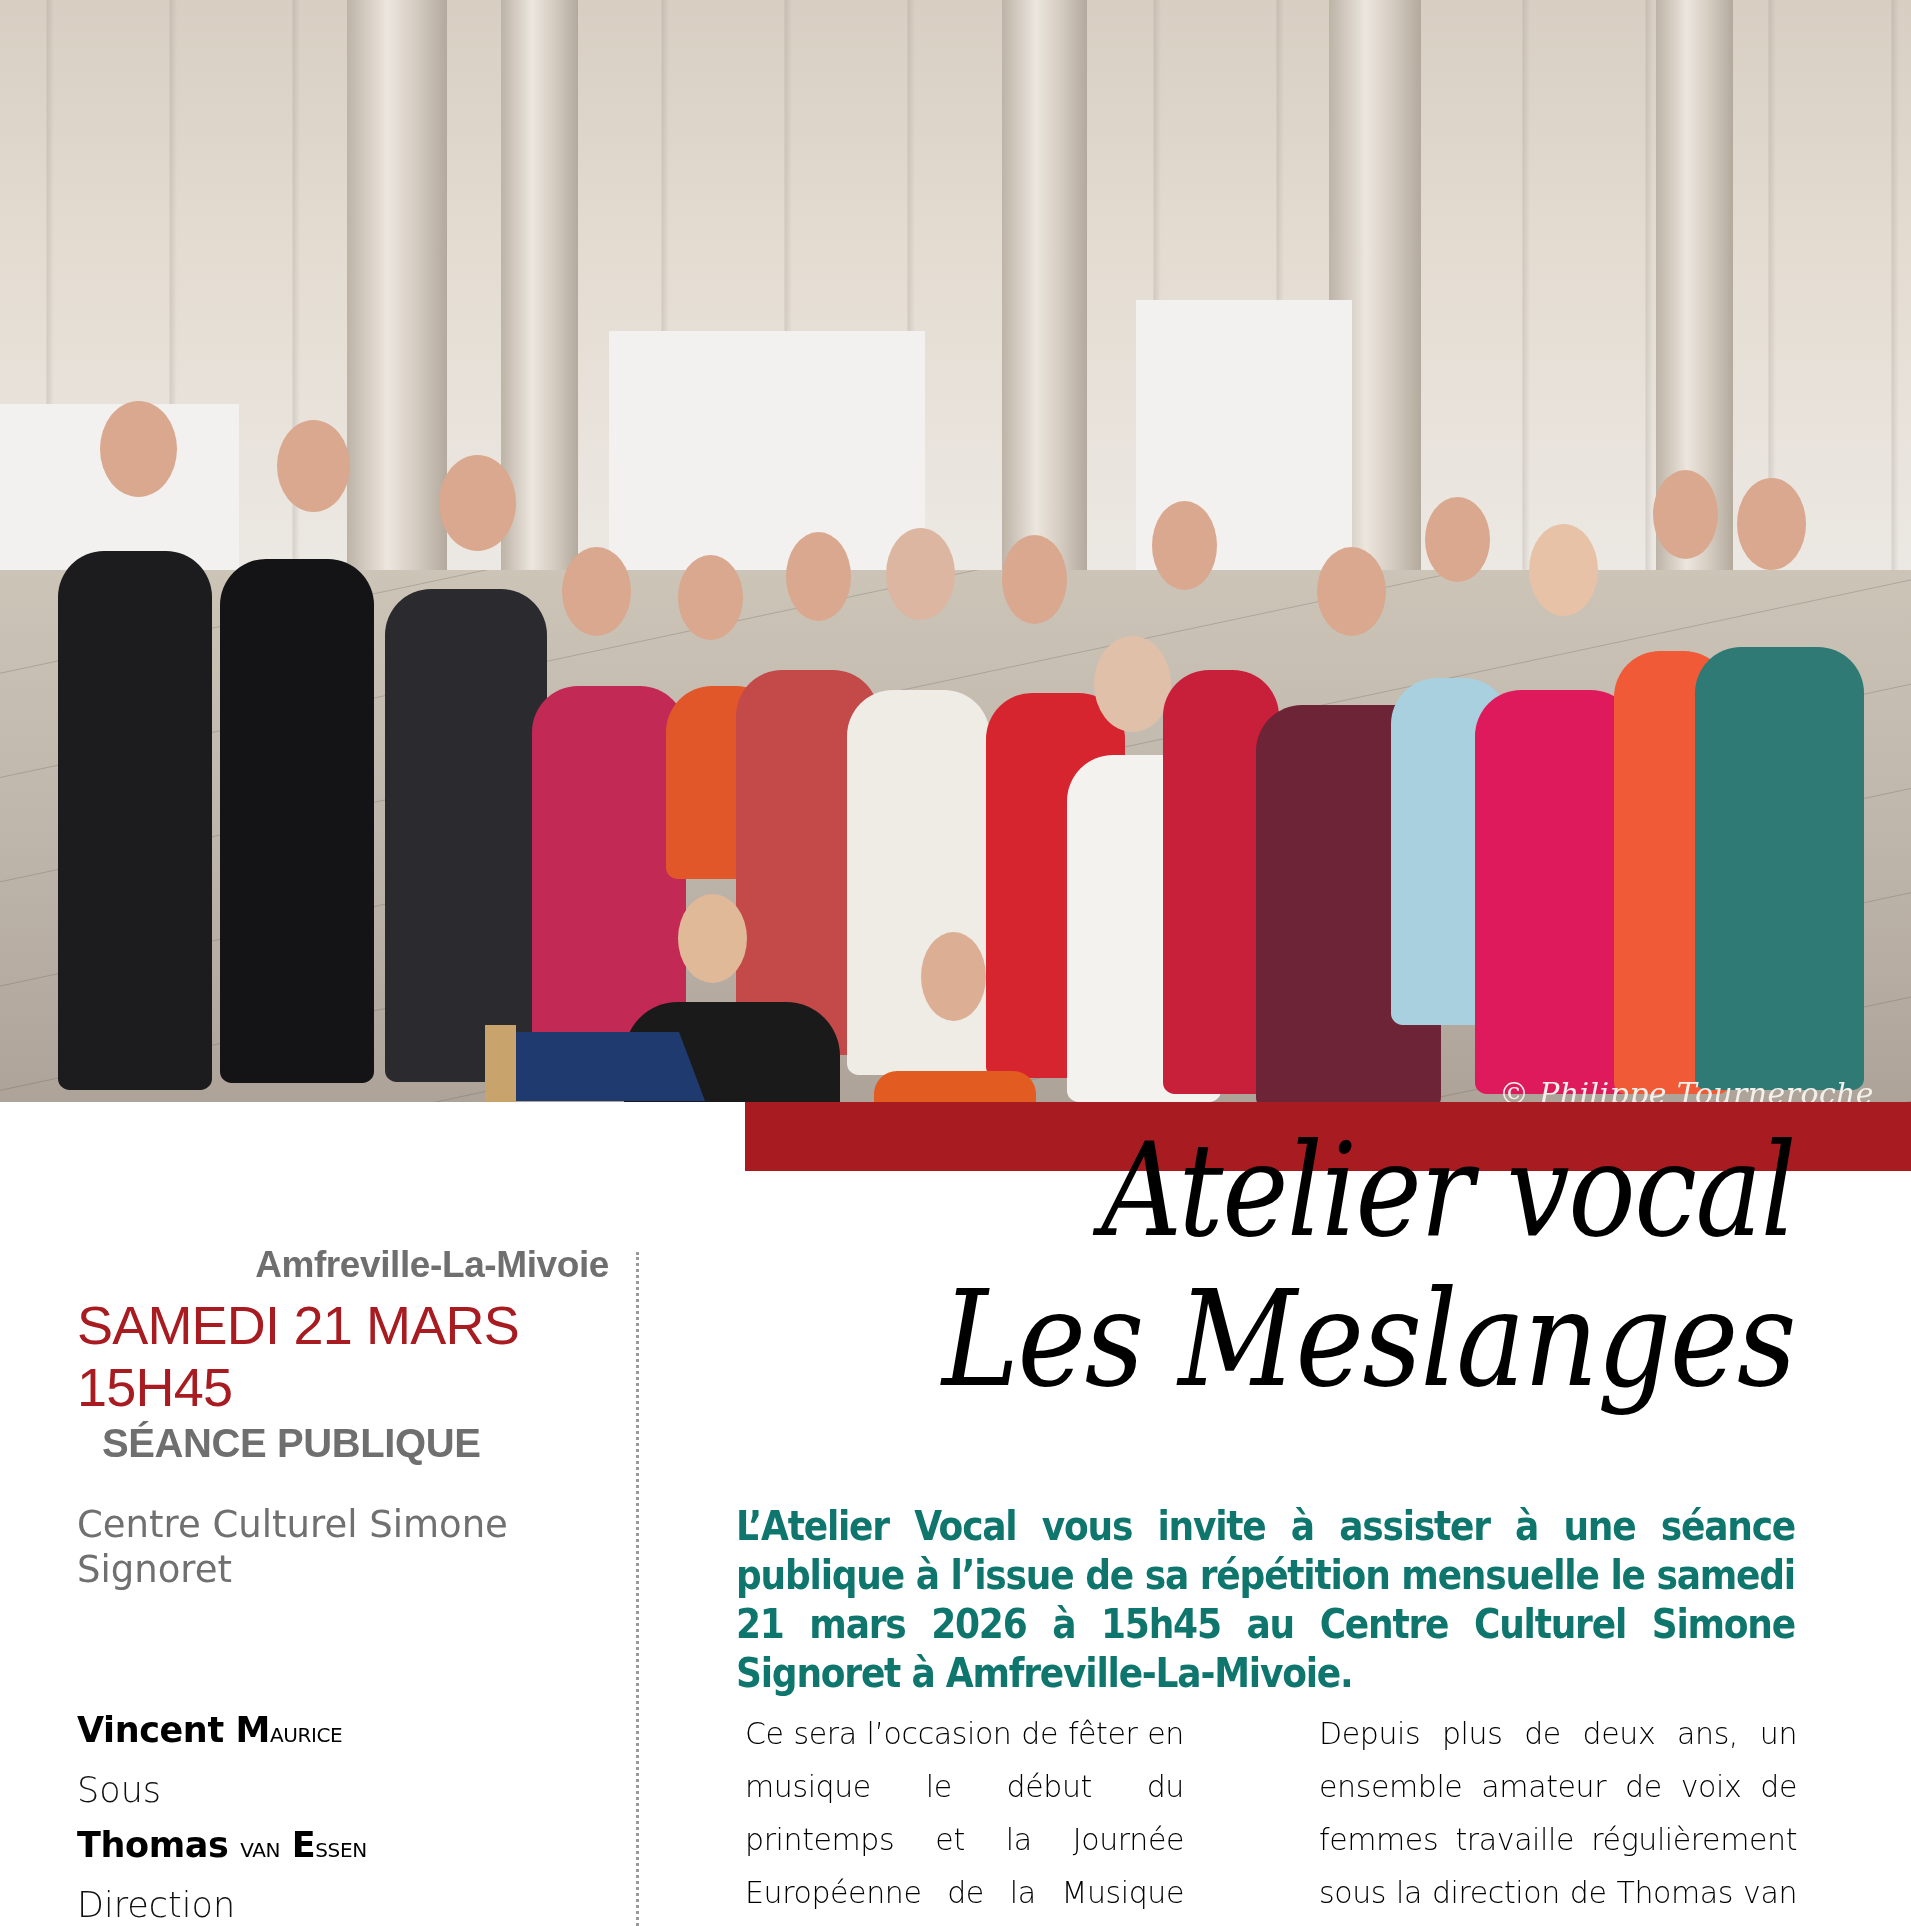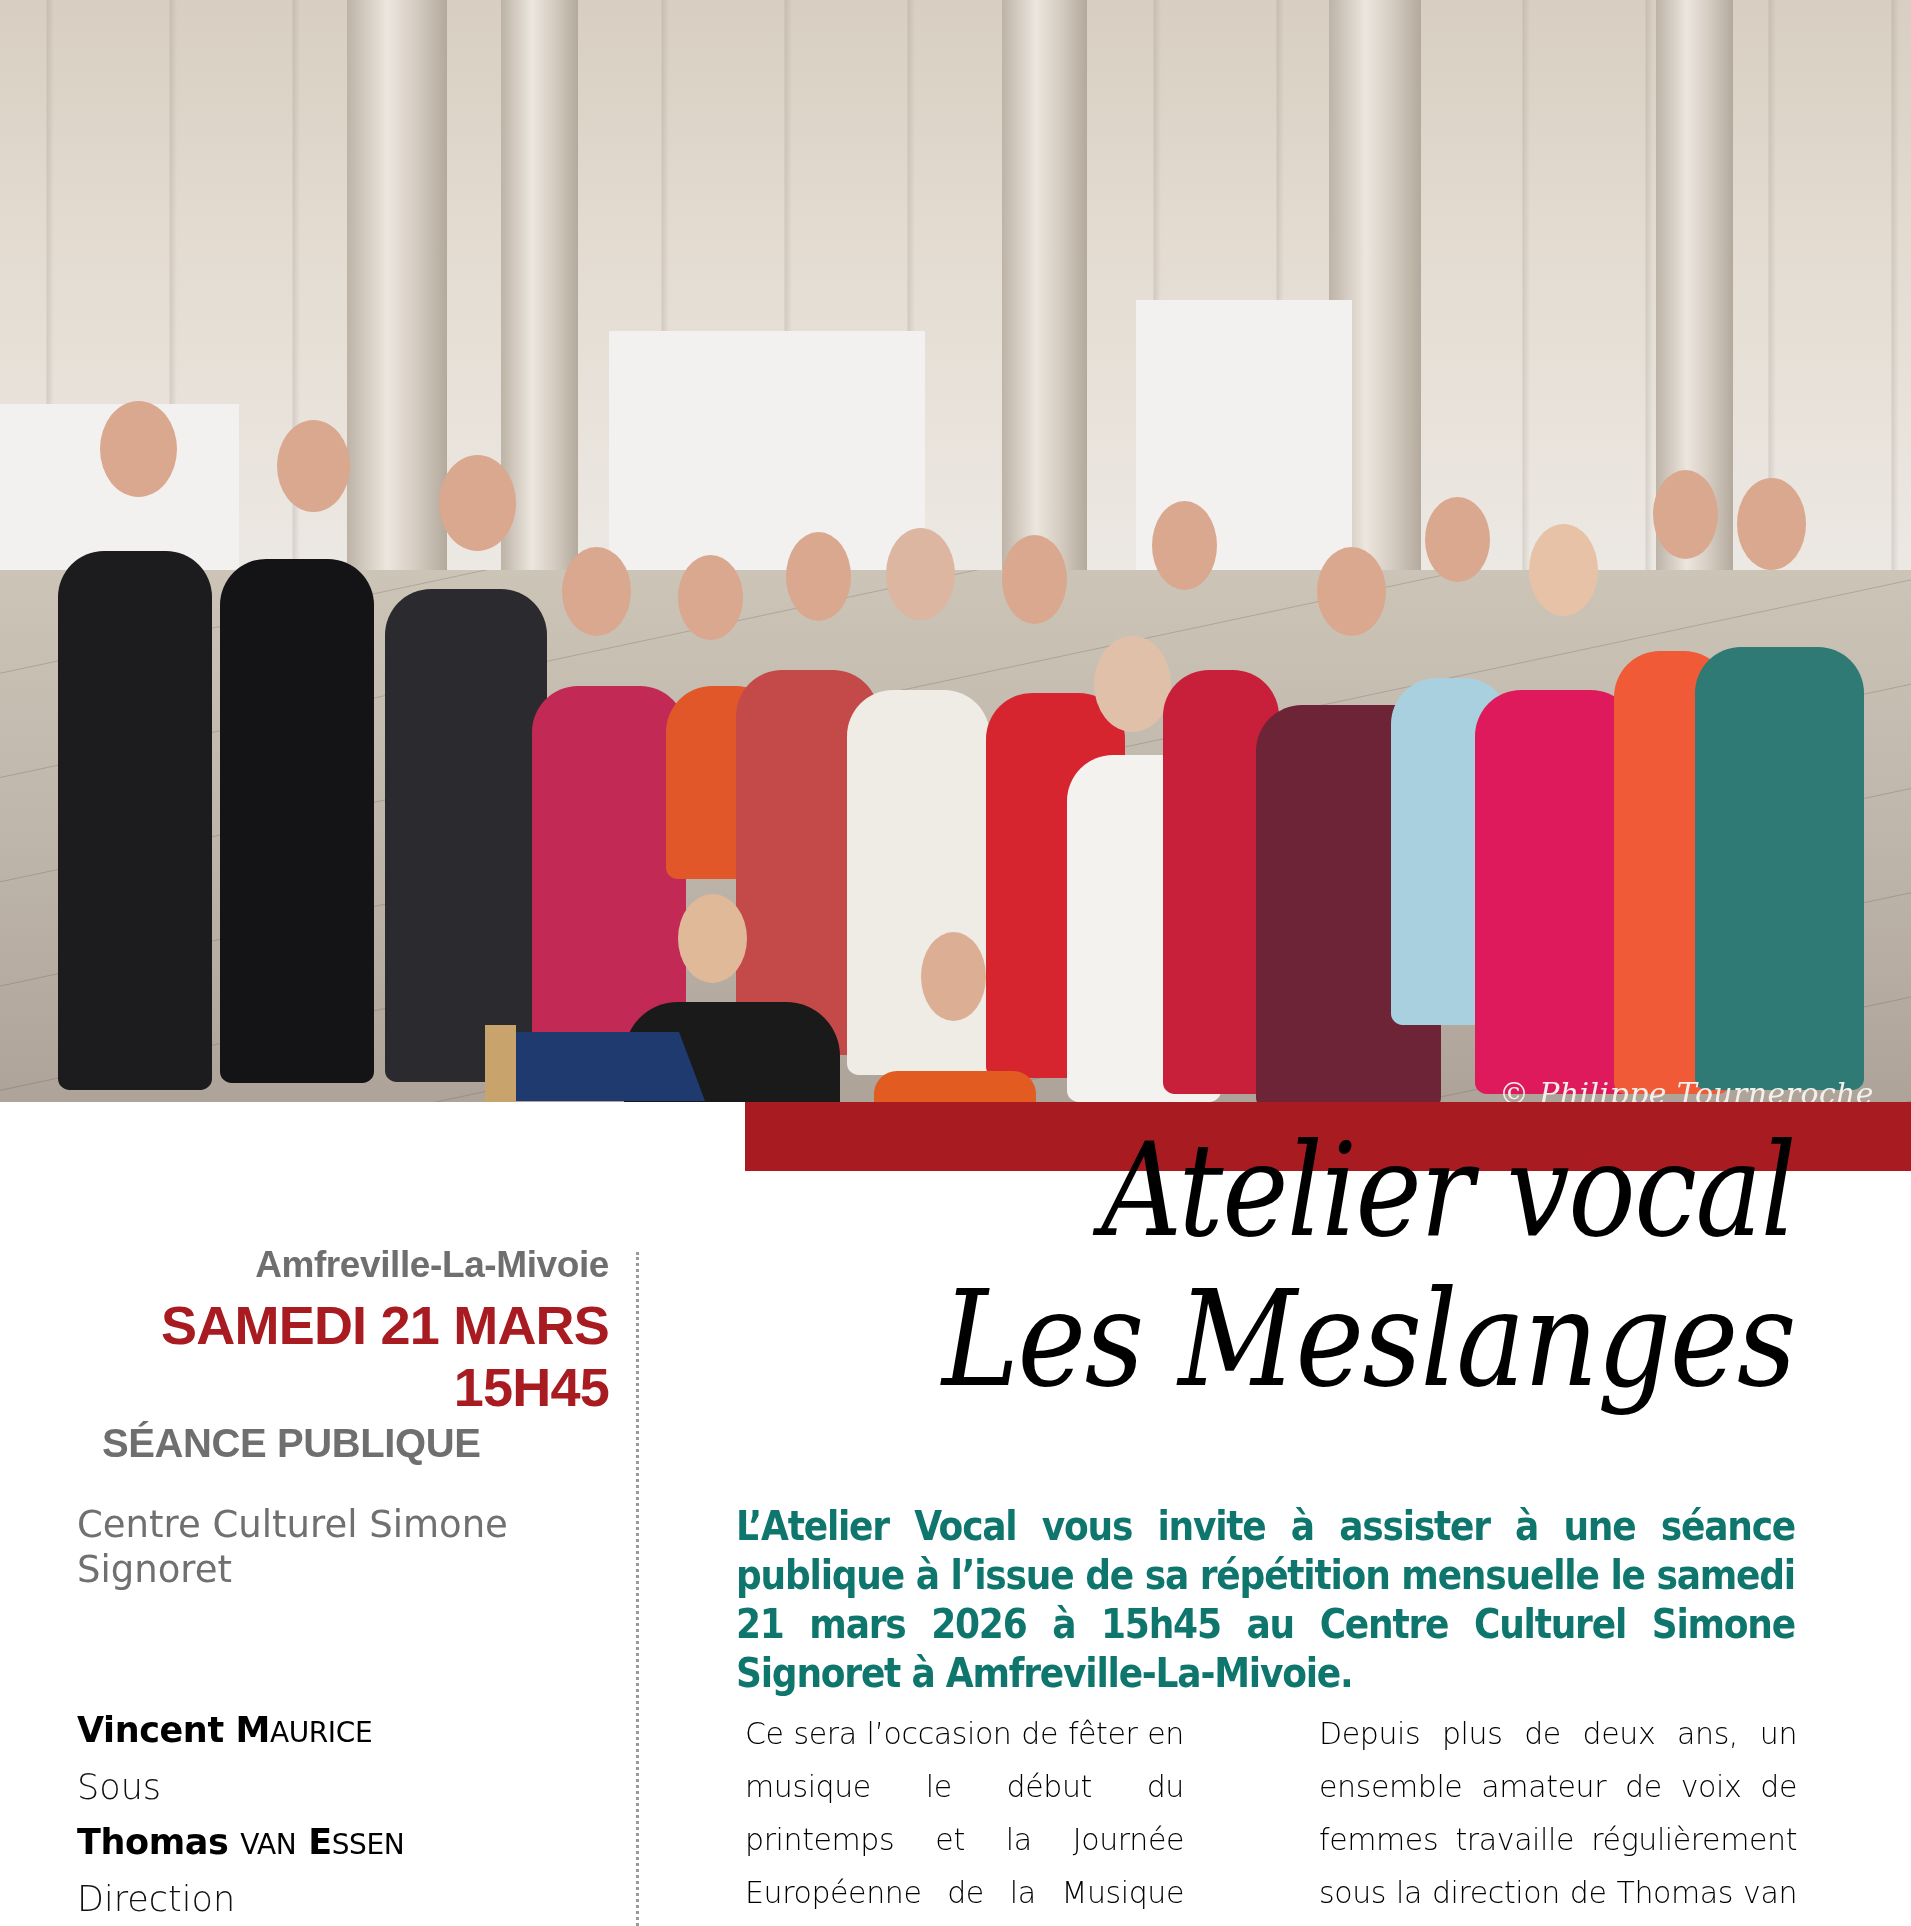--- a/index.html
+++ b/index.html
@@ -27,26 +27,26 @@
   .redbar { background: #a81b20; }
 
   
   .title { right: 116px; font-family: "DejaVu Serif", serif; font-style: italic; color: #000; white-space: nowrap; text-align: right; letter-spacing: -1.5px; transform-origin: right center; }
   .title1 { top: 1125px; font-size: 112px; transform: scaleY(1.15); }
   .title2 { top: 1271px; font-size: 116px; transform: scaleY(1.15); }
 
   
   .left { left: 77px; width: 532px; }
   .town { top: 1244px; font-family: "Liberation Sans", sans-serif; font-weight: bold; font-size: 37px; color: #6f6f6f; letter-spacing: -0.4px; text-align: right; }
-  .date { top: 1294px; font-family: "Liberation Sans", sans-serif; font-weight: bold; font-size: 54px; color: #a81b20; line-height: 62px; letter-spacing: -0.8px; text-align: right; }
+  .date { top: 1294px; font-family: "Liberation Sans", sans-serif; font-weight: normal; font-size: 54px; color: #a81b20; line-height: 62px; letter-spacing: -0.8px; }
   .seance { top: 1421px; font-family: "Liberation Sans", sans-serif; font-weight: bold; font-size: 40px; color: #6f6f6f; letter-spacing: -0.4px; margin-left: 25px; }
   .venue { top: 1502px; font-family: "DejaVu Sans", sans-serif; font-size: 37px; line-height: 45px; color: #707070; }
   .artists { top: 1703px; font-family: "DejaVu Sans", sans-serif; font-size: 35px; line-height: 55px; color: #000; }
   .artists .name { font-weight: bold; letter-spacing: -0.4px; }
-  .artists .sc { font-size: 28px; text-transform: uppercase; font-weight: normal; }
+  .artists .sc { font-size: 20px; text-transform: uppercase; font-weight: normal; }
   .artists .role { font-weight: 200; color:#111; }
 
   .divider { left: 636px; top: 1252px; width: 0; height: 859px; border-left: 3.9px dotted #9a9a9a; }
 
   
   .intro { left: 736px; top: 1502px; width: 1059px; font-family: "DejaVu Sans Condensed", "DejaVu Sans", sans-serif; font-size: 40px; line-height: 49px; font-weight: bold; color: #0f766e; text-align: justify; letter-spacing: -1.2px; }
   .col { top: 1707px; width: 439px; font-family: "DejaVu Sans", sans-serif; font-size: 30px; line-height: 53px; color: #000; text-align: justify; font-weight: 200; letter-spacing: -0.4px; }
   .col1 { left: 745px; }
   .col2 { left: 1319px; width: 478px; }
 </style>

